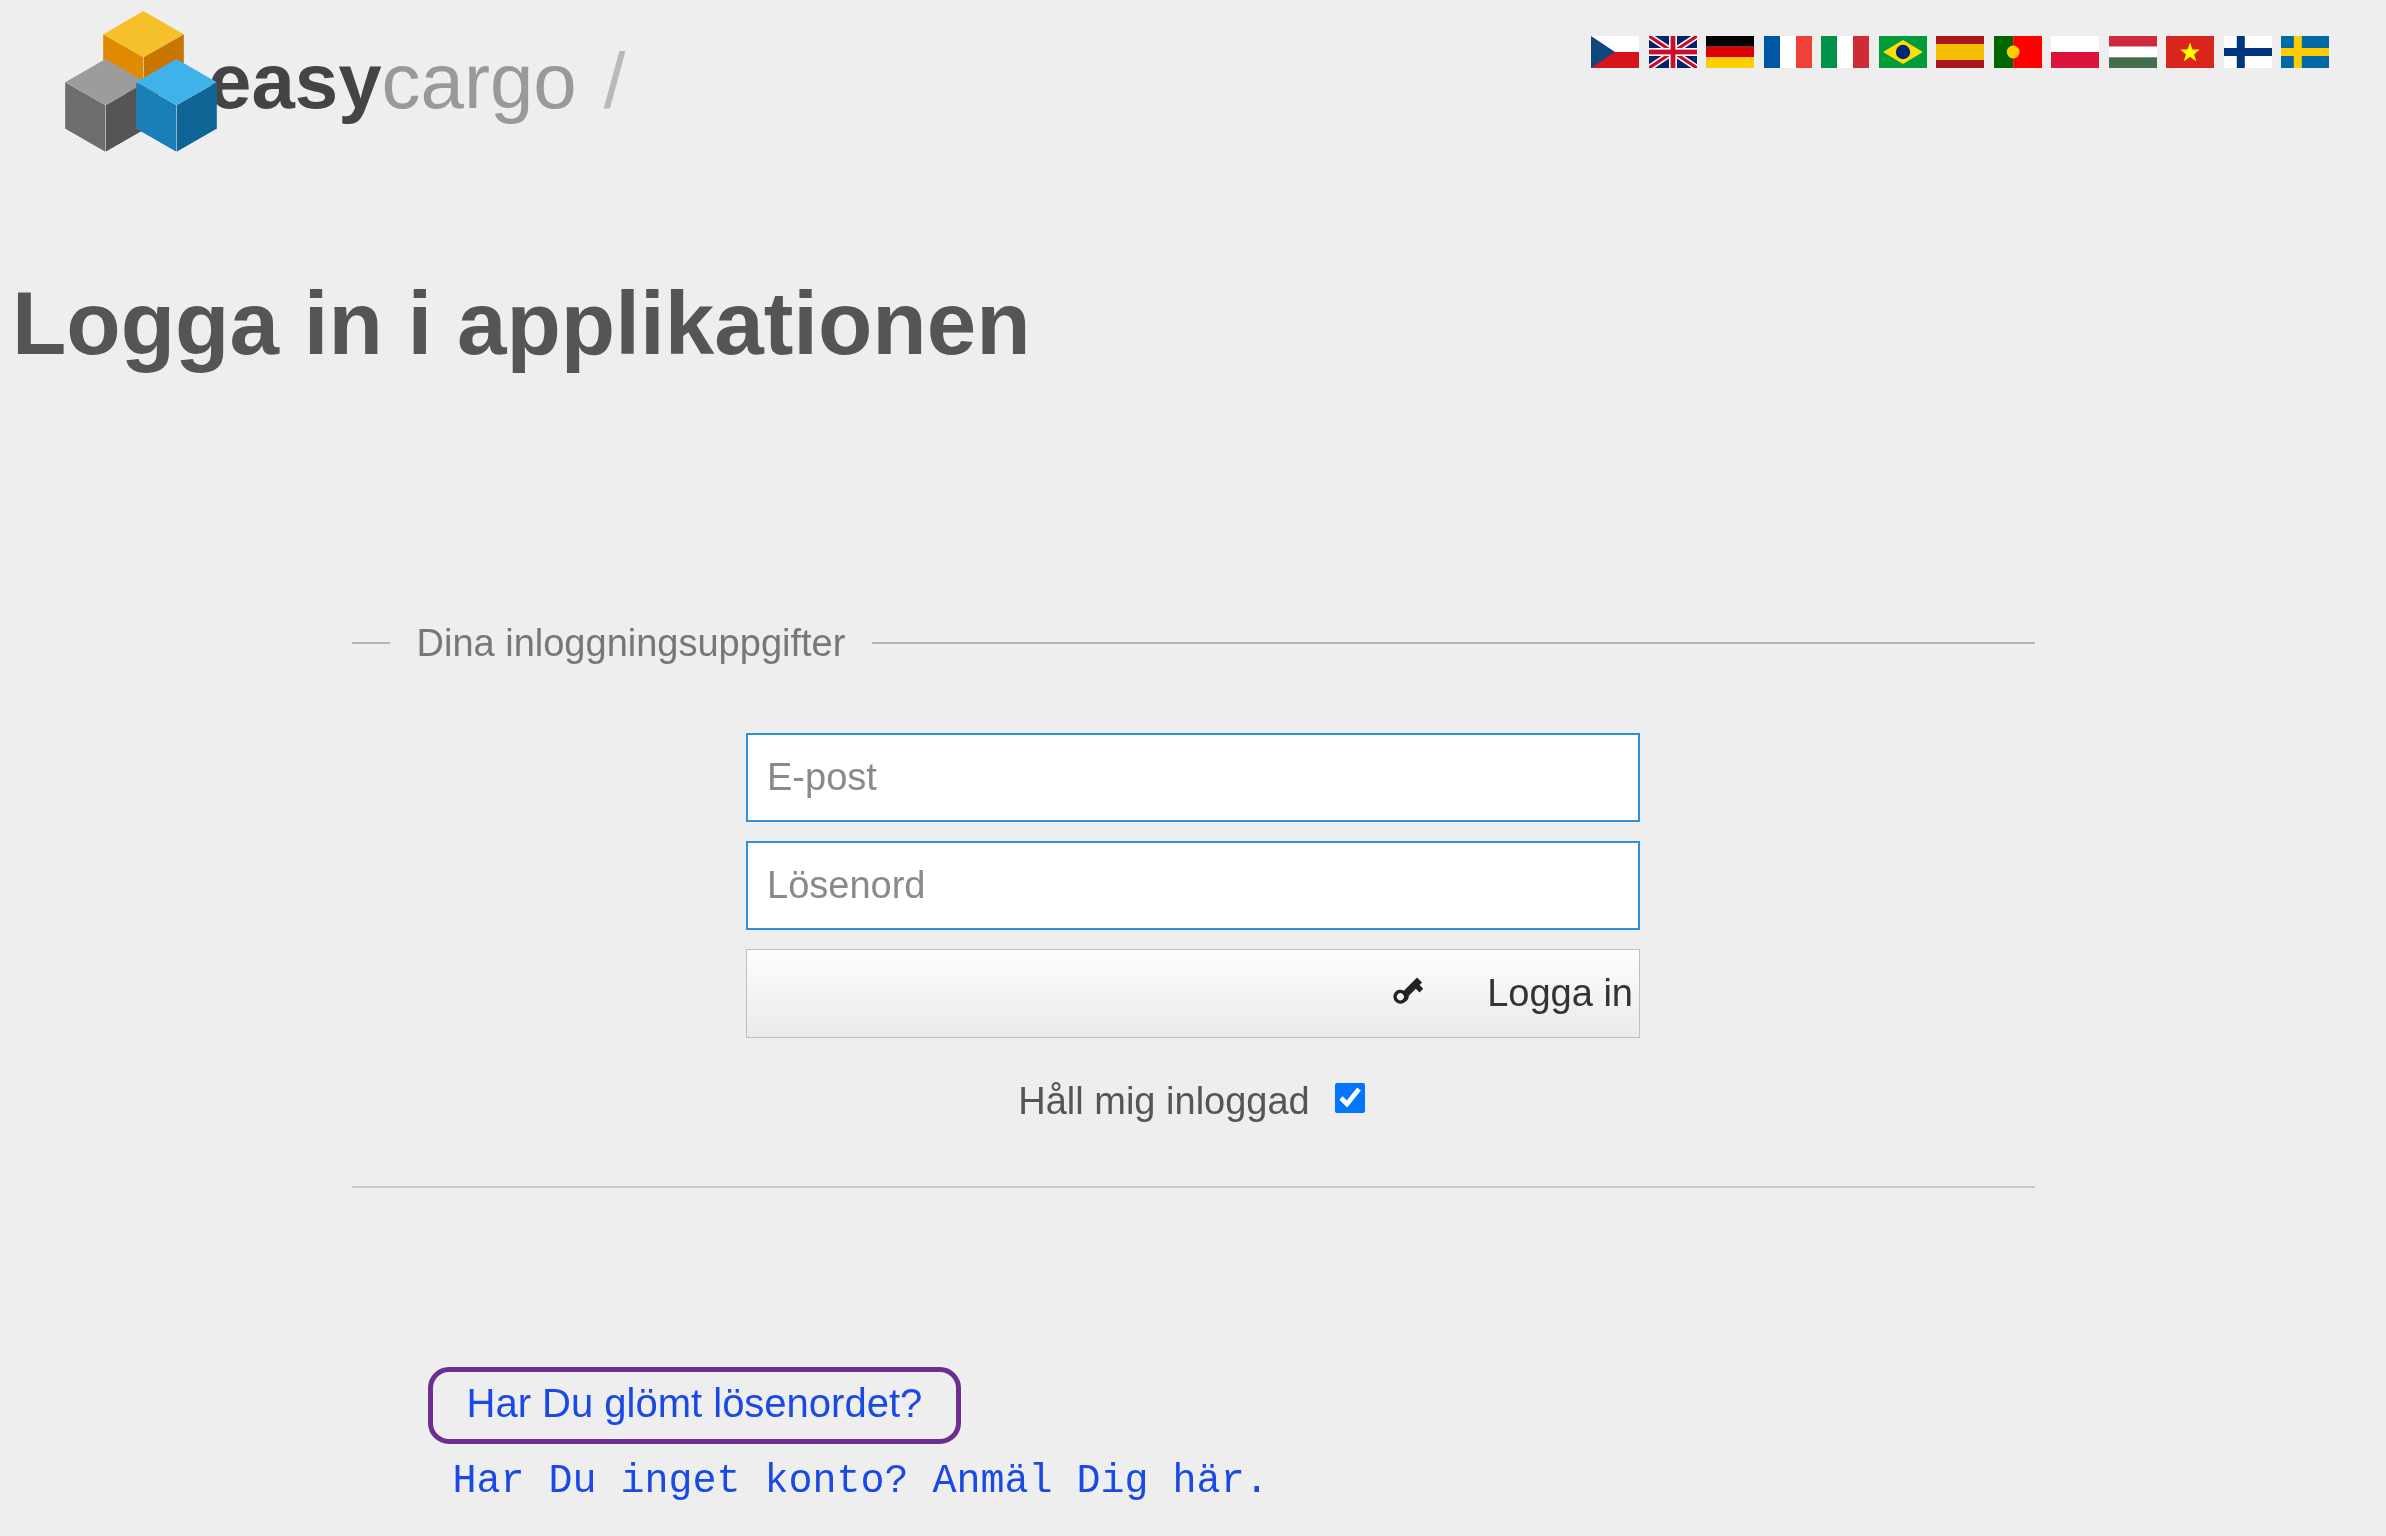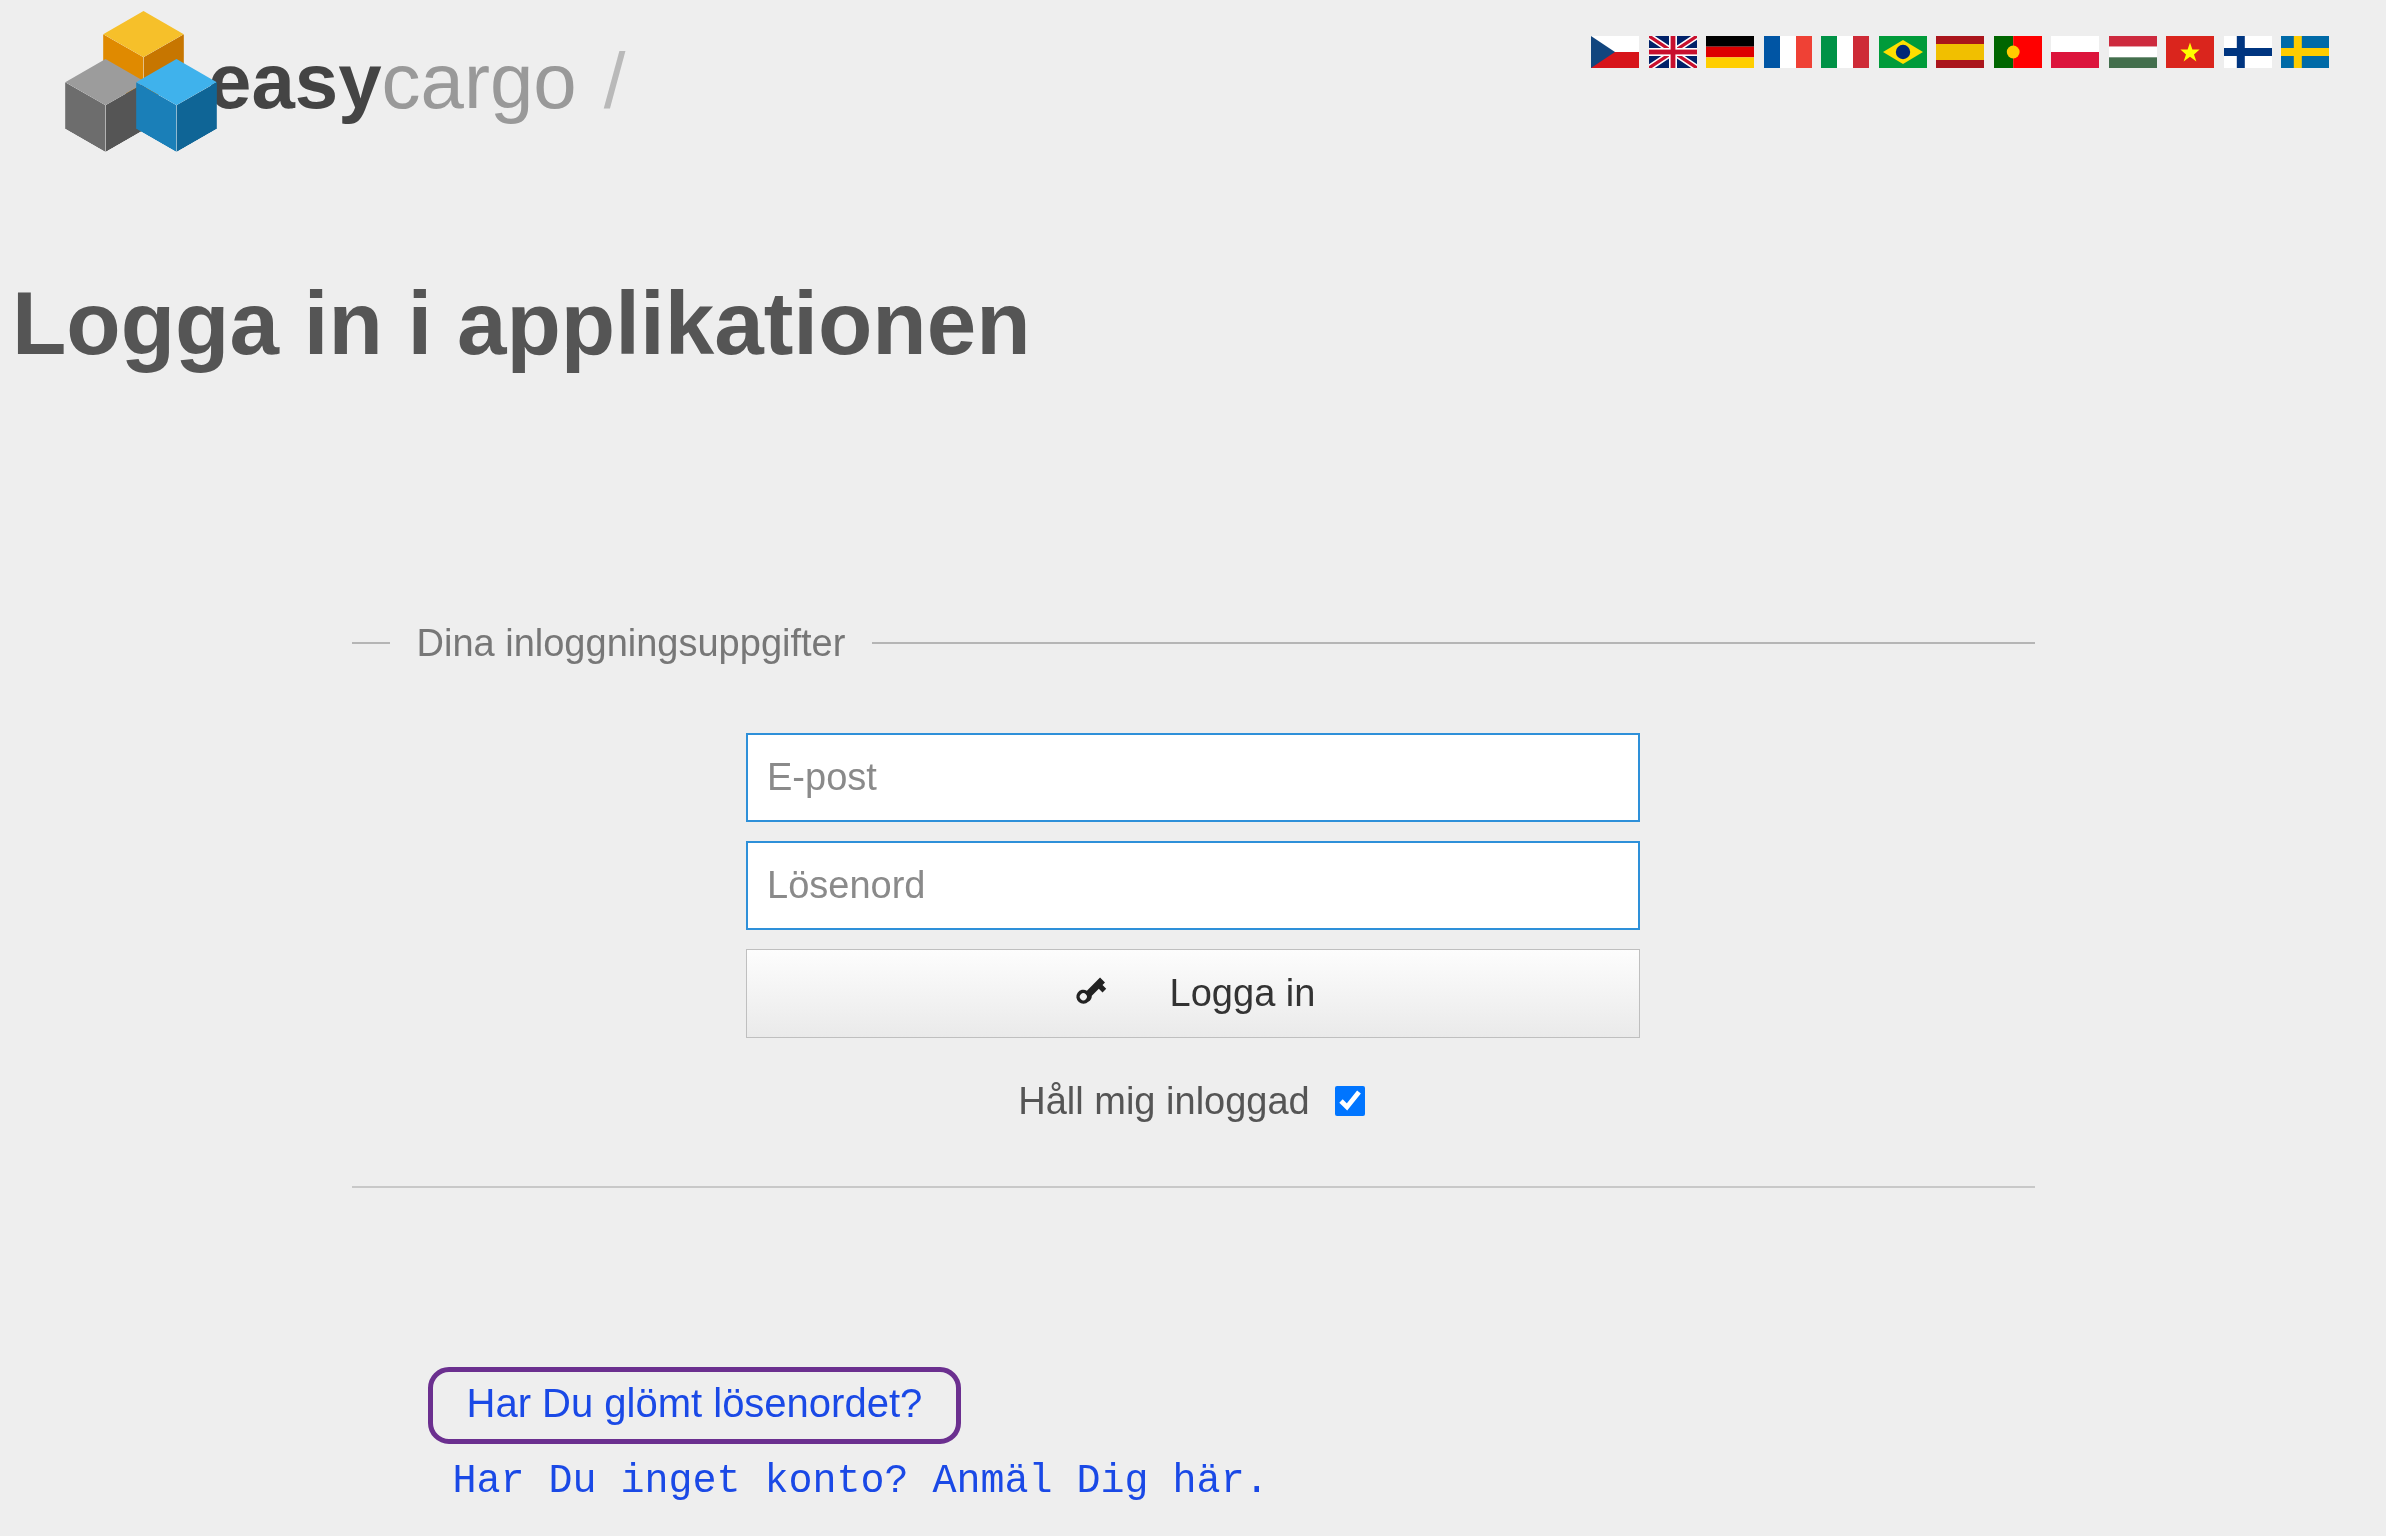--- a/index.html
+++ b/index.html
@@ -166,33 +166,32 @@
 
   .login-btn{
     height:89px;
     border:1.9px solid #bfbfbf;
     background:linear-gradient(#fdfdfd,#eaeaea);
     font-size:38px;
     color:#333;
     cursor:pointer;
     display:flex;
     align-items:center;
-    justify-content:center;
+    justify-content:flex-end;
     gap:57px;
     box-sizing:border-box;
   }
   .login-btn .key-icon svg{width:42px;height:42px;display:block;}
 
   .keep-logged{
     margin-top:23px;
     text-align:center;
     font-size:38px;
     color:#555;
     display:flex;
-    align-items:center;
     justify-content:center;
     gap:21px;
   }
   .keep-logged input[type=checkbox]{
     width:30px;
     height:30px;
   }
 
   .divider{
     width:1683px;

